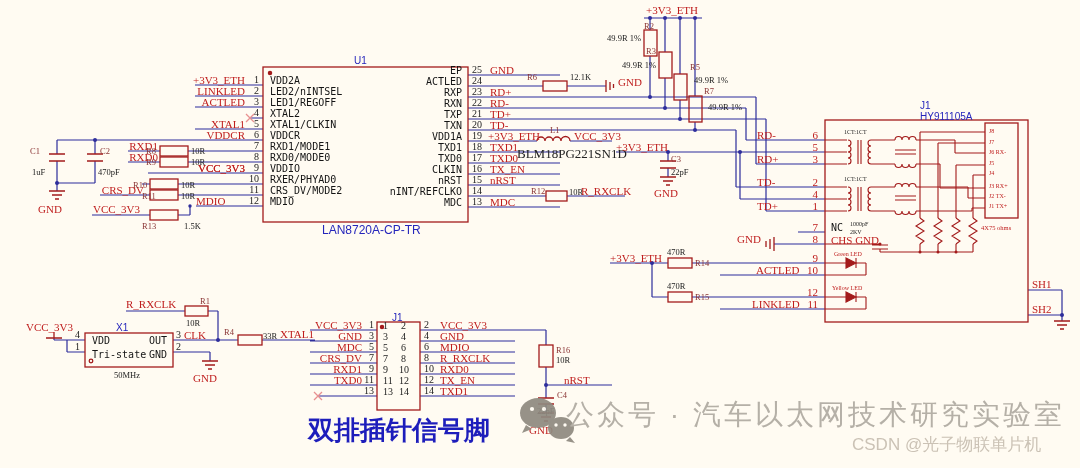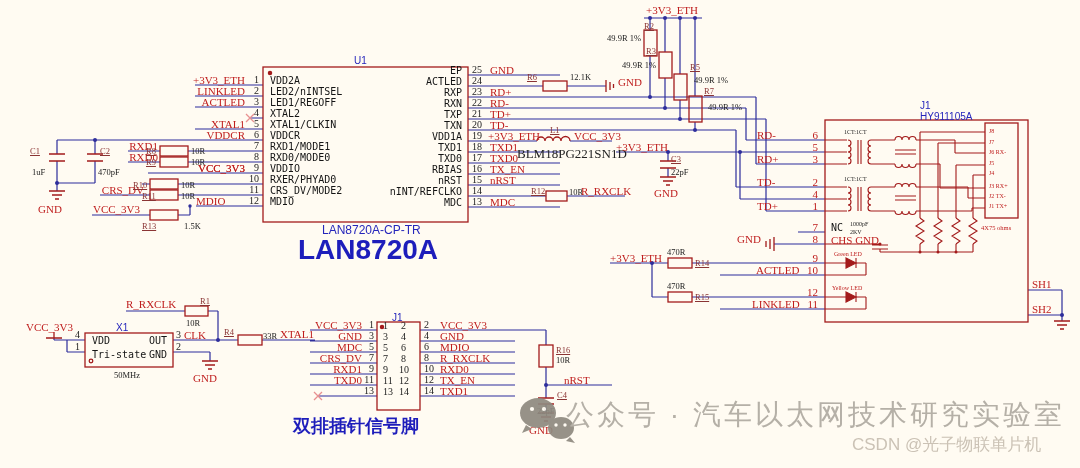--- a/index.html
+++ b/index.html
@@ -5,21 +5,21 @@
   html,body{margin:0;padding:0;background:#fffbf2;}
   .canvas{position:relative;width:1080px;height:468px;background:#fffbf2;overflow:hidden;
           font-family:"Liberation Serif",serif;}
   svg{position:absolute;left:0;top:0;}
   .t{position:absolute;line-height:1;white-space:nowrap;}
   .ra{transform:translateX(-100%);}
   .net{color:#bf1d1d;font:11px "Liberation Serif",serif;}
   .netb{color:#bf1d1d;font:10px "Liberation Serif",serif;}
   .num{color:#1c1c1c;font:10px "Liberation Serif",serif;}
   .pname{color:#141414;font:10px "DejaVu Sans Mono",monospace;}
-  .des{color:#8a3434;font:8.5px "Liberation Serif",serif;text-decoration:underline;}
+  .des{color:#8a3434;font:8.5px "Liberation Serif",serif;}
   .val{color:#222222;font:8.5px "Liberation Serif",serif;}
   .bluedes{color:#2525bb;font:10px "Liberation Sans",sans-serif;}
   .tiny{font-size:6px;}
   .tiny7{font-size:6.5px;}
   .title{color:#1d1dbb;font-weight:bold;font-family:"Liberation Sans",sans-serif;}
   .wm1{color:#b5b0a7;font:28px "Liberation Sans",sans-serif;letter-spacing:3px;}
   .wm2{color:#cbc2b5;font:17px "Liberation Sans",sans-serif;}
 </style>
 </head>
 <body>
@@ -165,21 +165,20 @@
       <circle cx="956" cy="252" r="1.5"></circle>
           <circle cx="880" cy="244" r="1.5"></circle>
     </g>
   </g>
 
   <path stroke="#e89090" stroke-width="1.3" fill="none" d="M246 114 L254 122 M254 114 L246 122 M314 392 L322 400 M322 392 L314 400"></path>
 </svg>
 
 <span class="t bluedes" style="left:354px;top:55px">U1</span>
 <span class="t bluedes" style="left:322px;top:223px;font-size:12px">LAN8720A-CP-TR</span>
-<span class="t title" style="left:298px;top:236px;font-size:28px">LAN8720A</span>
 
 <span class="t num ra" style="left:259px;top:74px">1</span>
 <span class="t num ra" style="left:259px;top:85px">2</span>
 <span class="t num ra" style="left:259px;top:96px">3</span>
 <span class="t num ra" style="left:259px;top:107px">4</span>
 <span class="t num ra" style="left:259px;top:118px">5</span>
 <span class="t num ra" style="left:259px;top:129px">6</span>
 <span class="t num ra" style="left:259px;top:140px">7</span>
 <span class="t num ra" style="left:259px;top:151px">8</span>
 <span class="t num ra" style="left:259px;top:162px">9</span>
@@ -227,21 +226,21 @@
 
 <span class="t pname ra" style="left:462px;top:65px">EP</span>
 <span class="t pname ra" style="left:462px;top:76px">ACTLED</span>
 <span class="t pname ra" style="left:462px;top:87px">RXP</span>
 <span class="t pname ra" style="left:462px;top:98px">RXN</span>
 <span class="t pname ra" style="left:462px;top:109px">TXP</span>
 <span class="t pname ra" style="left:462px;top:120px">TXN</span>
 <span class="t pname ra" style="left:462px;top:131px">VDD1A</span>
 <span class="t pname ra" style="left:462px;top:142px">TXD1</span>
 <span class="t pname ra" style="left:462px;top:153px">TXD0</span>
-<span class="t pname ra" style="left:462px;top:164px">RBIAS</span>
+<span class="t pname ra" style="left:462px;top:164px">CLKIN</span>
 <span class="t pname ra" style="left:462px;top:175px">nRST</span>
 <span class="t pname ra" style="left:462px;top:186px">nINT/REFCLKO</span>
 <span class="t pname ra" style="left:462px;top:197px">MDC</span>
 
 <span class="t net" style="left:490px;top:64px">GND</span>
 <span class="t net" style="left:490px;top:86px">RD+</span>
 <span class="t net" style="left:490px;top:97px">RD-</span>
 <span class="t net" style="left:490px;top:108px">TD+</span>
 <span class="t net" style="left:490px;top:119px">TD-</span>
 <span class="t net" style="left:488px;top:130px">+3V3_ETH</span>
@@ -410,21 +409,21 @@
 <span class="t net" style="left:440px;top:363px">RXD0</span>
 <span class="t net" style="left:440px;top:374px">TX_EN</span>
 <span class="t net" style="left:440px;top:385px">TXD1</span>
 
 <span class="t des" style="left:556px;top:345px">R16</span>
 <span class="t val" style="left:556px;top:355px">10R</span>
 <span class="t net" style="left:564px;top:374px">nRST</span>
 <span class="t des" style="left:557px;top:390px">C4</span>
 <span class="t val" style="left:537px;top:406px">22pF</span>
 <span class="t net" style="left:529px;top:424px">GND</span>
-<span class="t title" style="left:293px;top:417px;font-size:18px">双排插针信号脚</span>
+<span class="t title" style="left:308px;top:417px;font-size:26px">双排插针信号脚</span>
 
 <svg width="1080" height="468" viewBox="0 0 1080 468" style="pointer-events:none">
   <g opacity="0.92">
     <ellipse cx="538" cy="413" rx="18" ry="15" fill="#8f8a80"></ellipse>
     <path d="M526 425 l-4 8 l10 -4 z" fill="#8f8a80"></path>
     <ellipse cx="561" cy="428" rx="13" ry="11" fill="#8f8a80"></ellipse>
     <path d="M570 437 l5 6 l-9 -2 z" fill="#8f8a80"></path>
     <circle cx="532" cy="409" r="2.1" fill="#fffbf2"></circle>
     <circle cx="544" cy="409" r="2.1" fill="#fffbf2"></circle>
     <circle cx="556" cy="425" r="1.7" fill="#fffbf2"></circle>

